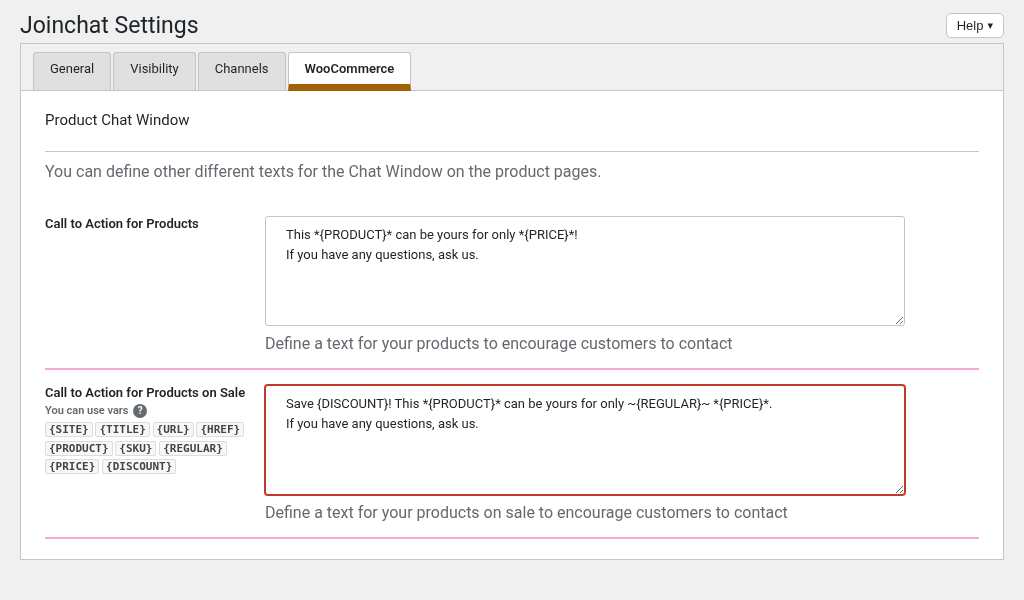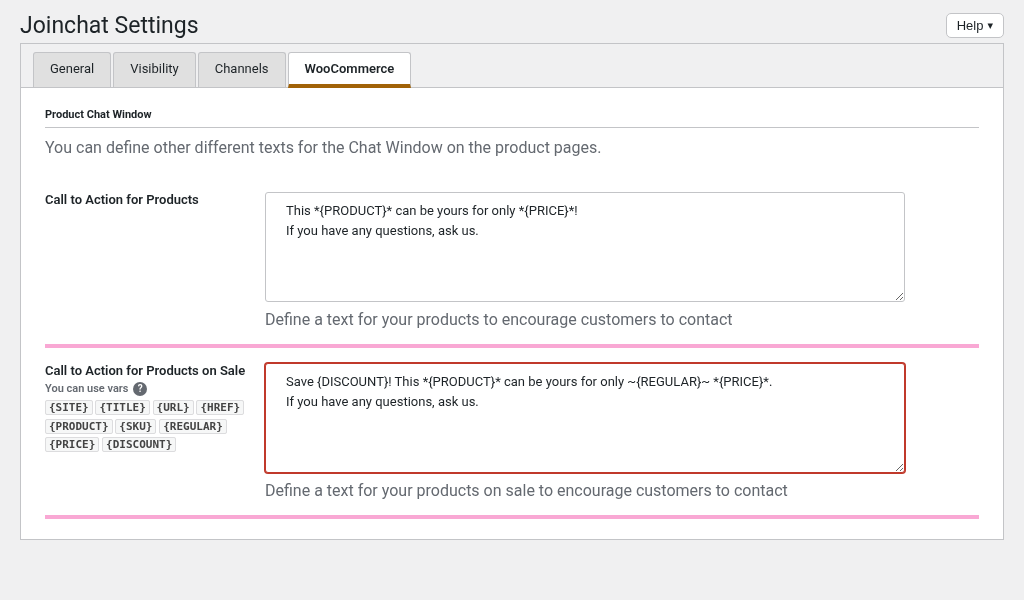--- a/index.html
+++ b/index.html
@@ -61,47 +61,47 @@
       border: 1px solid #c3c4c7;
       border-bottom: none;
       cursor: pointer;
       font-size: 13px;
       color: #1d2327;
       border-radius: 3px 3px 0 0;
       font-weight: 400;
     }
     .tab.active {
       background: #fff;
-      border-bottom: 4px solid #a16207;
+      border-bottom: 7px solid #a16207;
       margin-bottom: -1px;
       font-weight: 600;
     }
     .section-content {
       padding: 20px 24px;
       background: #fff;
     }
     .section-title {
-      font-size: 11px;
-      font-weight: 700;
+      font-size: 15px;
+      font-weight: 400;
       color: #1d2327;
       border-bottom: 1px solid #c3c4c7;
-      padding-bottom: 6px;
+      padding-bottom: 22px;
       margin-bottom: 10px;
     }
     .section-description {
       font-size: 16px;
       color: #646970;
       margin-bottom: 20px;
     }
     .form-table {
       width: 100%;
       border-collapse: collapse;
     }
     .form-table tr {
-      border-bottom: 4px solid #f9a8d4;
+      border-bottom: 2px solid #f9a8d4;
     }
     .form-table th {
       width: 220px;
       text-align: left;
       vertical-align: top;
       padding: 15px 10px 15px 0;
       font-weight: 600;
       font-size: 13px;
       color: #1d2327;
     }

